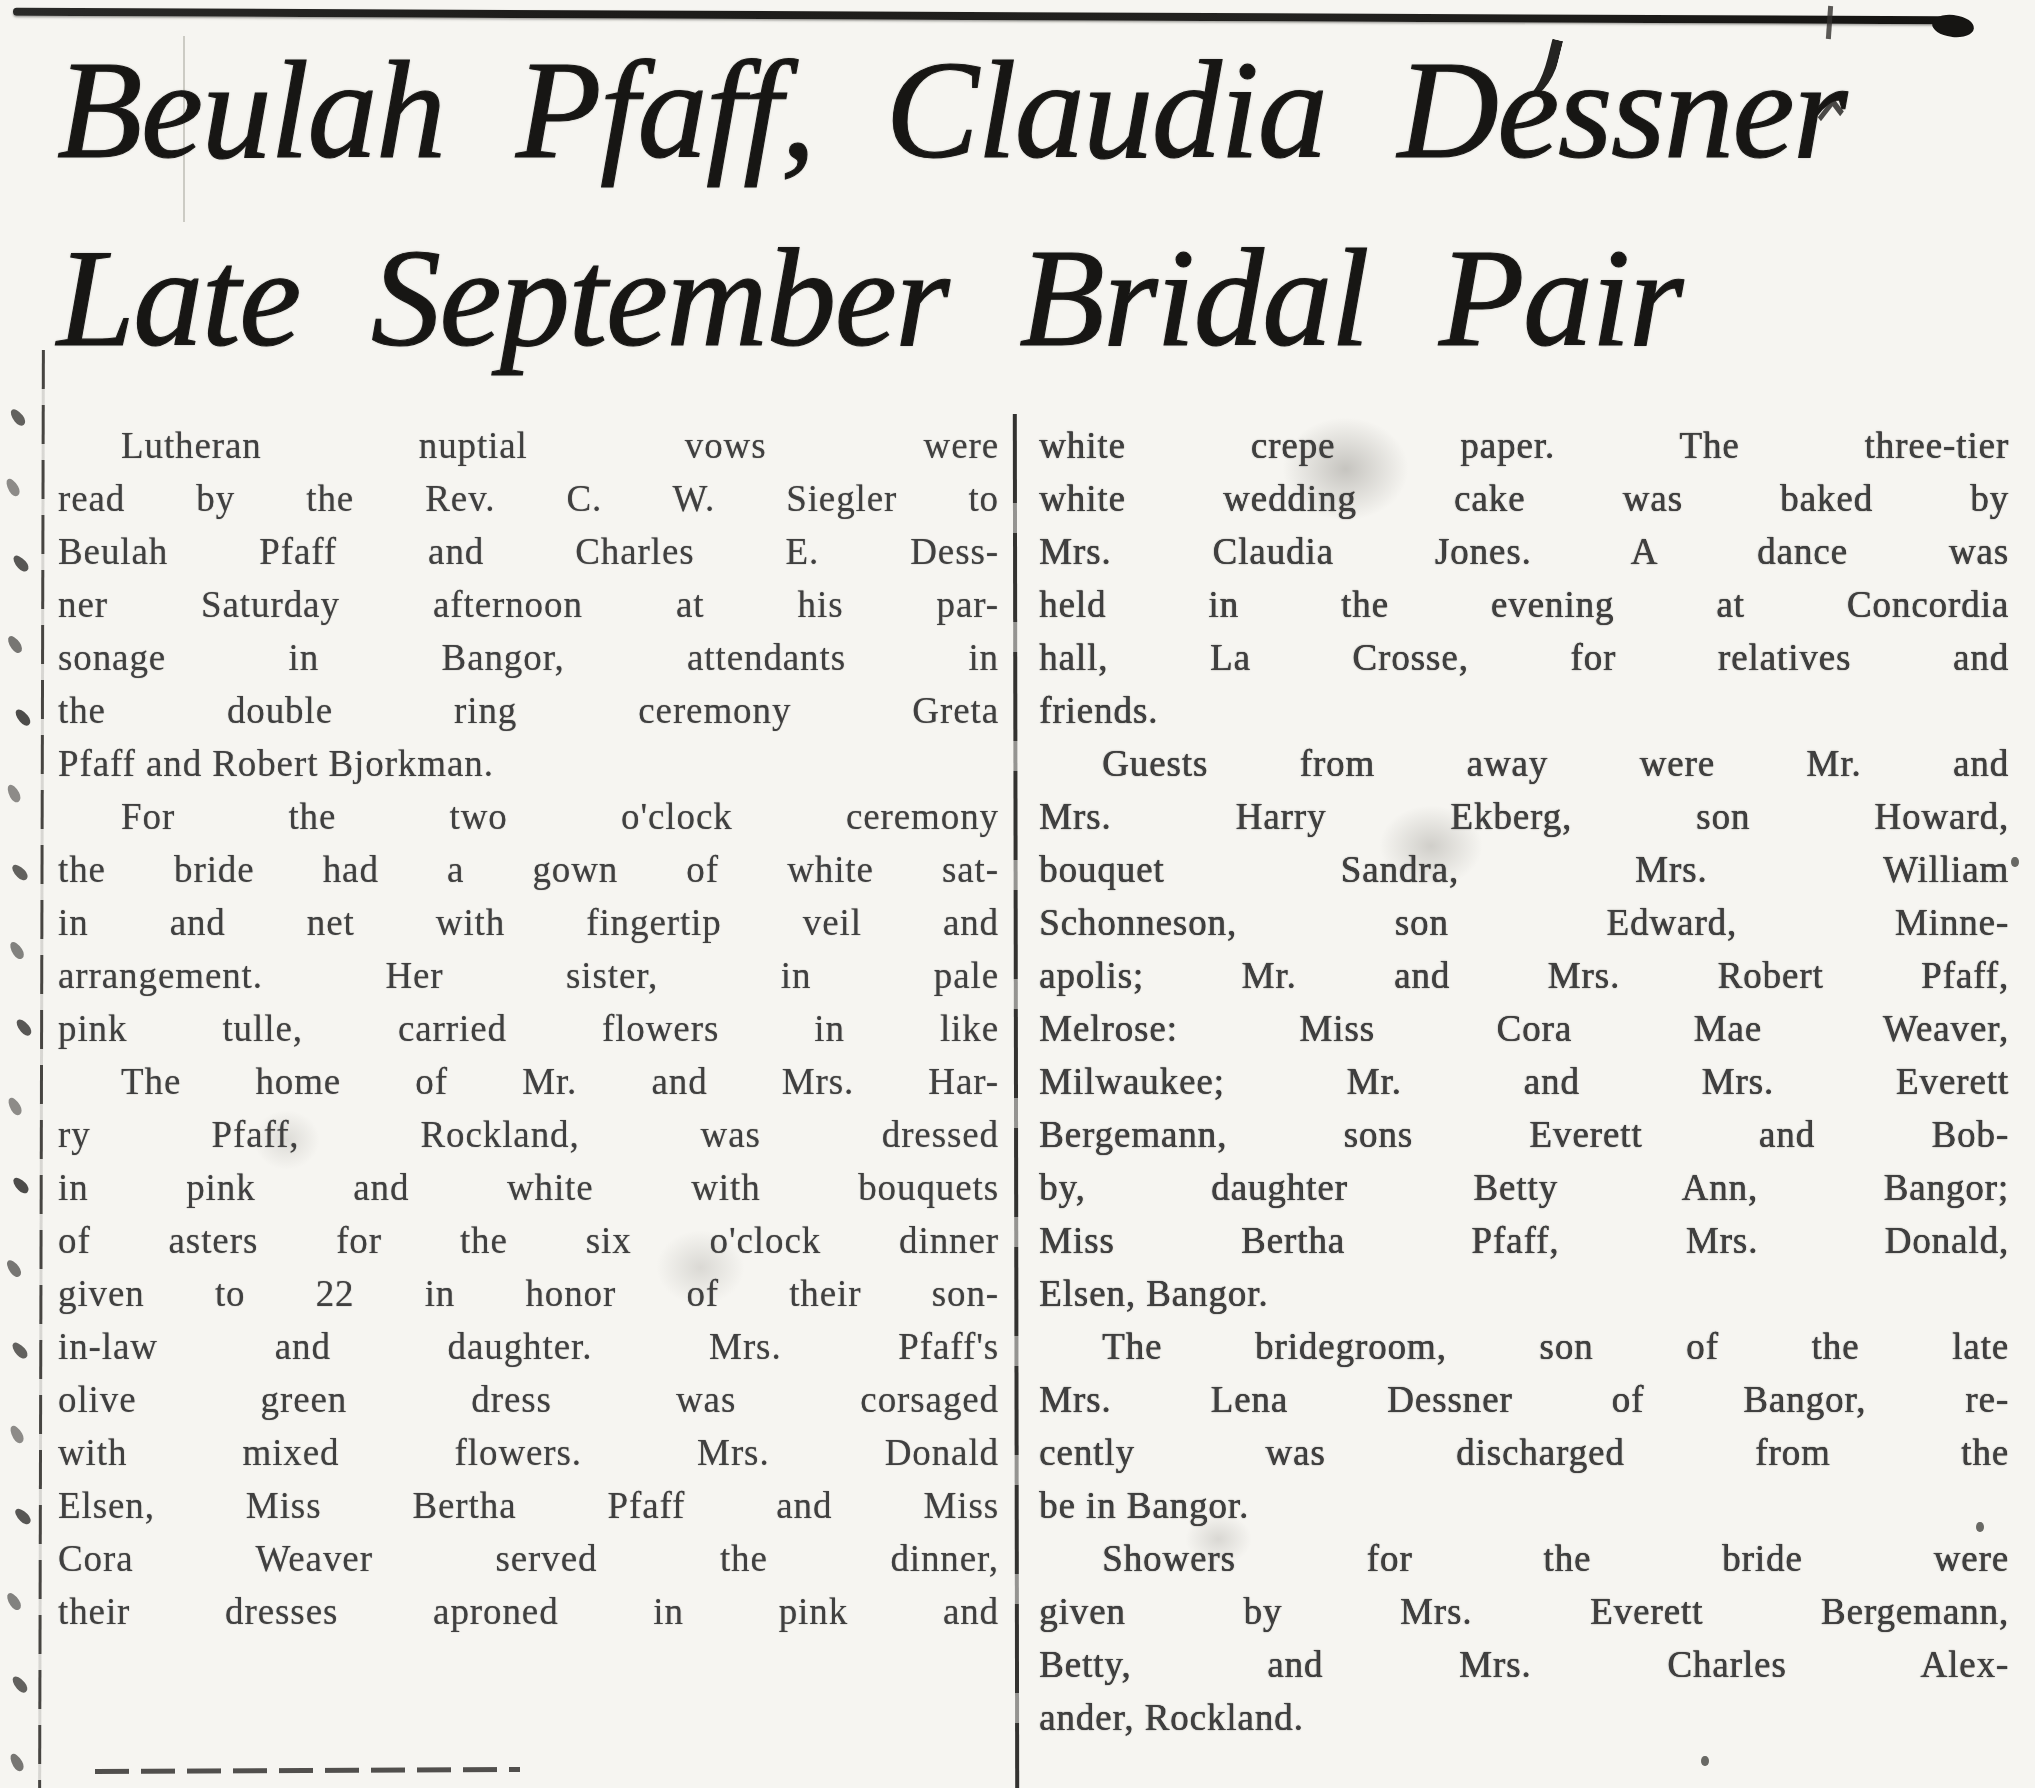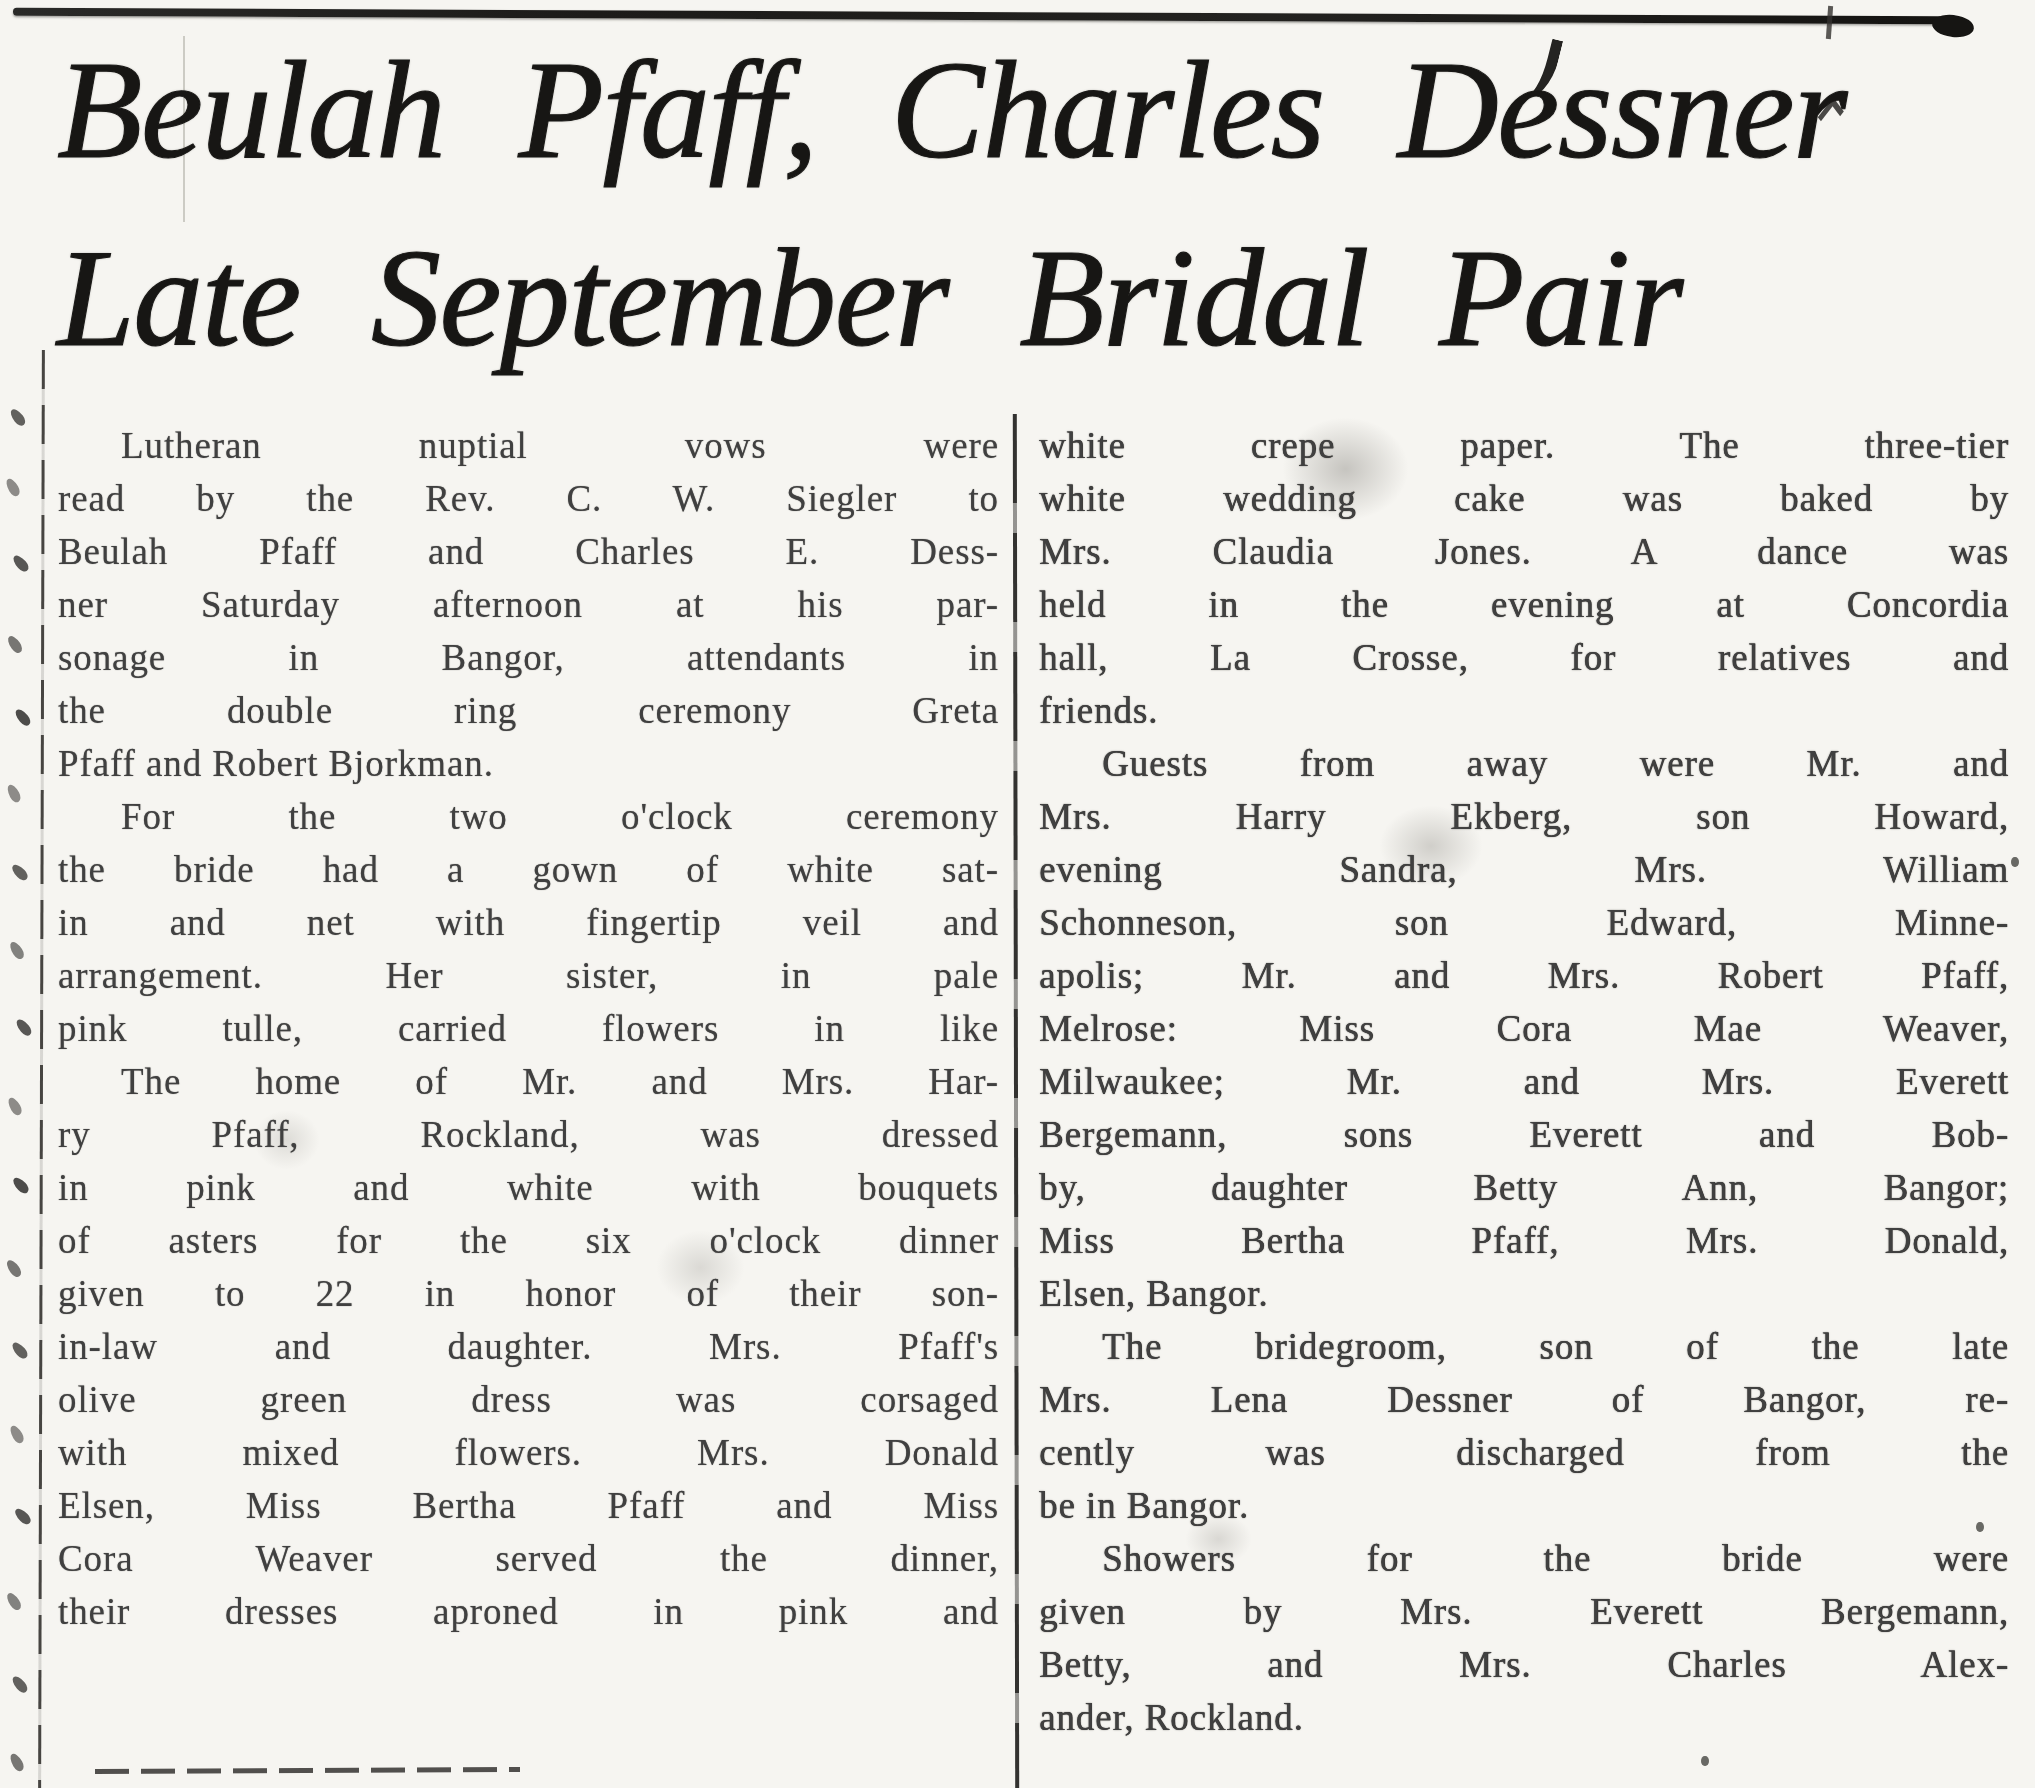--- a/index.html
+++ b/index.html
@@ -124,21 +124,21 @@
 
   <div class="smudge s1"></div>
   <div class="smudge s2"></div>
   <div class="smudge s3"></div>
   <div class="smudge s4"></div>
   <div class="smudge s5"></div>
 
   <div class="hl" id="hl1">
       <span>Beulah</span>
       <span>Pfaff,</span>
-      <span>Charles</span>
+      <span>Claudia</span>
       <span>Dessner</span>
     </div>
   <div class="hl" id="hl2">
       <span>Late</span>
       <span>September</span>
       <span>Bridal</span>
       <span>Pair</span>
     </div>
 
   <div class="col" id="col-left">
@@ -168,21 +168,21 @@
     </div>
   <div class="col" id="col-right">
       <div class="line">white crepe paper.  The three-tier</div>
       <div class="line">white wedding cake was baked by</div>
       <div class="line">Mrs. Claudia Jones.  A dance was</div>
       <div class="line">held in the evening at Concordia</div>
       <div class="line">hall, La Crosse, for relatives and</div>
       <div class="line end">friends.</div>
       <div class="line ind">Guests from away were Mr. and</div>
       <div class="line">Mrs. Harry Ekberg, son Howard,</div>
-      <div class="line">evening Sandra,  Mrs.  William</div>
+      <div class="line">bouquet Sandra,  Mrs.  William</div>
       <div class="line">Schonneson, son Edward, Minne-</div>
       <div class="line">apolis; Mr. and Mrs. Robert Pfaff,</div>
       <div class="line">Melrose: Miss Cora Mae Weaver,</div>
       <div class="line">Milwaukee; Mr. and Mrs. Everett</div>
       <div class="line">Bergemann, sons Everett and Bob-</div>
       <div class="line">by, daughter Betty Ann, Bangor;</div>
       <div class="line">Miss Bertha Pfaff,  Mrs.  Donald,</div>
       <div class="line end">Elsen, Bangor.</div>
       <div class="line ind">The bridegroom, son of the late</div>
       <div class="line">Mrs. Lena Dessner of Bangor, re-</div>

